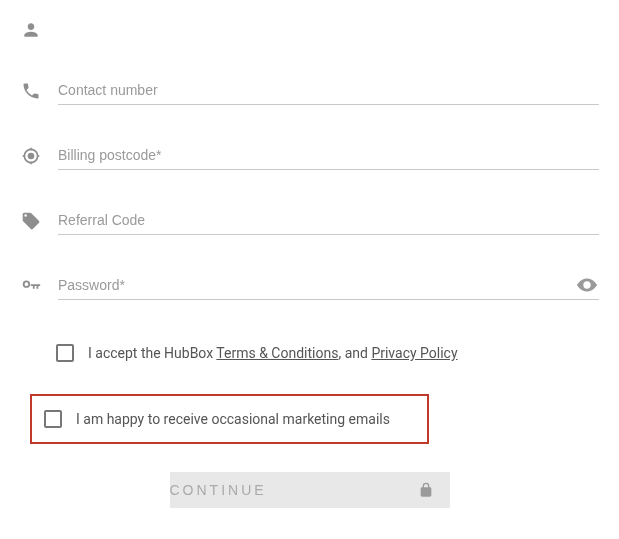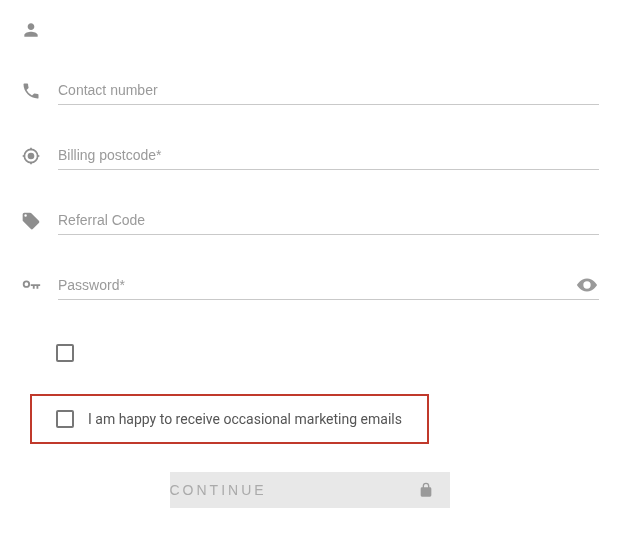--- a/index.html
+++ b/index.html
@@ -65,21 +65,21 @@
       margin-left: 28px;
       margin-bottom: 24px;
       padding: 8px 8px;
       font-size: 14px;
       color: #555;
     }
     .check-row.highlighted {
       border: 2px solid #c0392b;
       margin-left: 10px;
       margin-right: 170px;
-      padding: 14px 24px;
+      padding: 14px 12px;
     }
     .checkbox {
       width: 18px;
       height: 18px;
       border: 2px solid #777;
       border-radius: 2px;
       flex-shrink: 0;
       cursor: pointer;
       background: #fff;
     }
@@ -182,20 +182,23 @@
               <path d="M12 5c-7 0-11 7-11 7s4 7 11 7 11-7 11-7-4-7-11-7zm0 11a4 4 0 114-4 4 4 0 01-4 4z"></path>
             </svg>
         </span>
       </div>
     </div>
   </div>
 </div>
 
 <div class="check-row">
   <div class="checkbox"></div>
+  <div class="check-label">
+    <span>I accept the HubBox </span><a href="#">Terms &amp; Conditions</a><span>, and </span><a href="#">Privacy Policy</a>
+  </div>
 </div>
 
 <div class="check-row highlighted">
   <div class="checkbox"></div>
   <div class="check-label">I am happy to receive occasional marketing emails</div>
 </div>
 
 <button class="continue-btn">
   <span>CONTINUE</span>
   <span class="lock">

